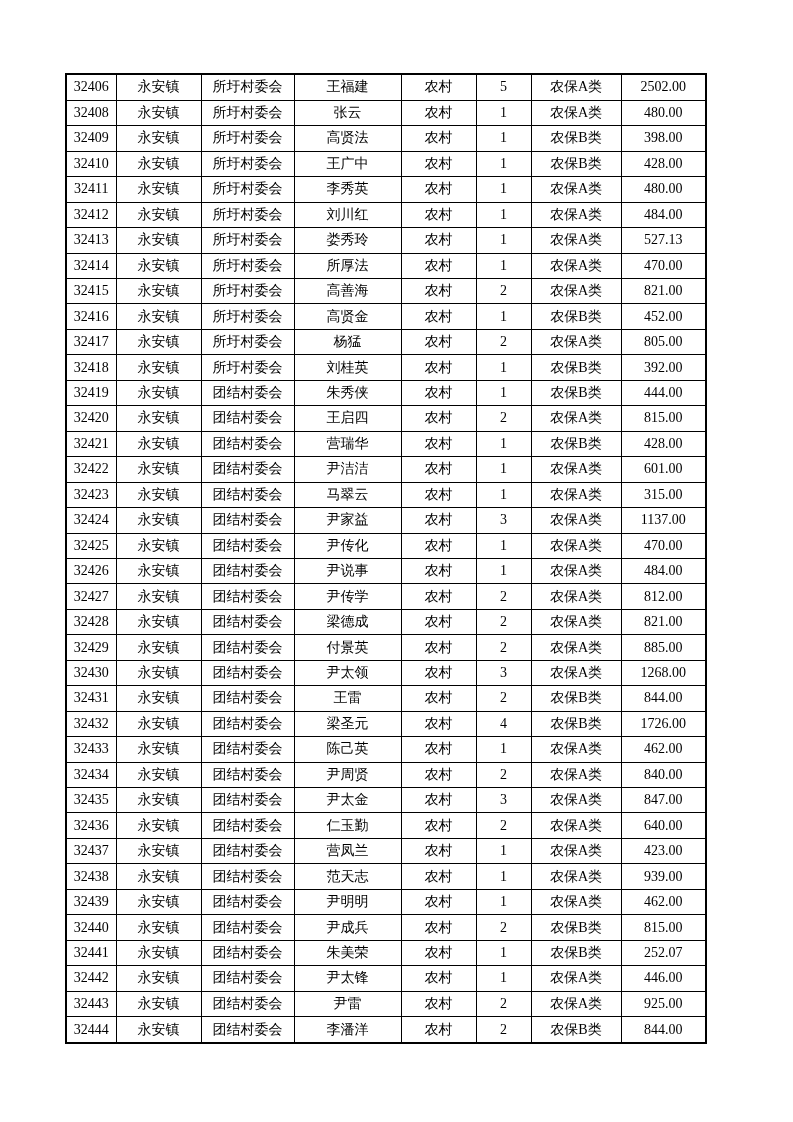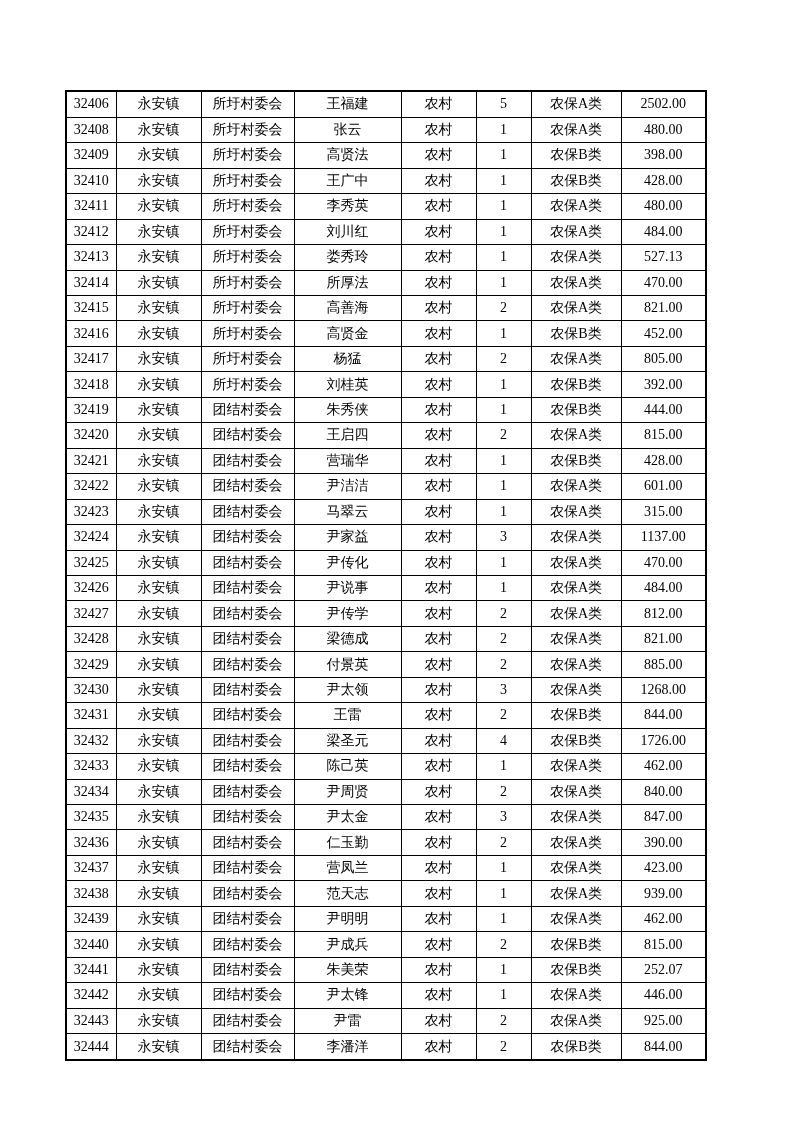--- a/index.html
+++ b/index.html
@@ -12,21 +12,21 @@
     width: 793px;
     height: 1122px;
     background: #ffffff;
     overflow: hidden;
     font-family: "Liberation Serif", "DejaVu Serif", serif;
     color: #000000;
   }
   table.data-table {
     position: absolute;
     left: 65px;
-    top: 90px;
+    top: 73px;
     width: 640px;
     height: 971px;
     border-collapse: collapse;
     table-layout: fixed;
     border: 2px solid #000000;
   }
   table.data-table td {
     border: 1px solid #000000;
     text-align: center;
     vertical-align: middle;
@@ -353,21 +353,21 @@
           <td>847.00</td>
         </tr>
         <tr>
           <td>32436</td>
           <td>永安镇</td>
           <td>团结村委会</td>
           <td>仁玉勤</td>
           <td>农村</td>
           <td>2</td>
           <td>农保A类</td>
-          <td>390.00</td>
+          <td>640.00</td>
         </tr>
         <tr>
           <td>32437</td>
           <td>永安镇</td>
           <td>团结村委会</td>
           <td>营凤兰</td>
           <td>农村</td>
           <td>1</td>
           <td>农保A类</td>
           <td>423.00</td>

